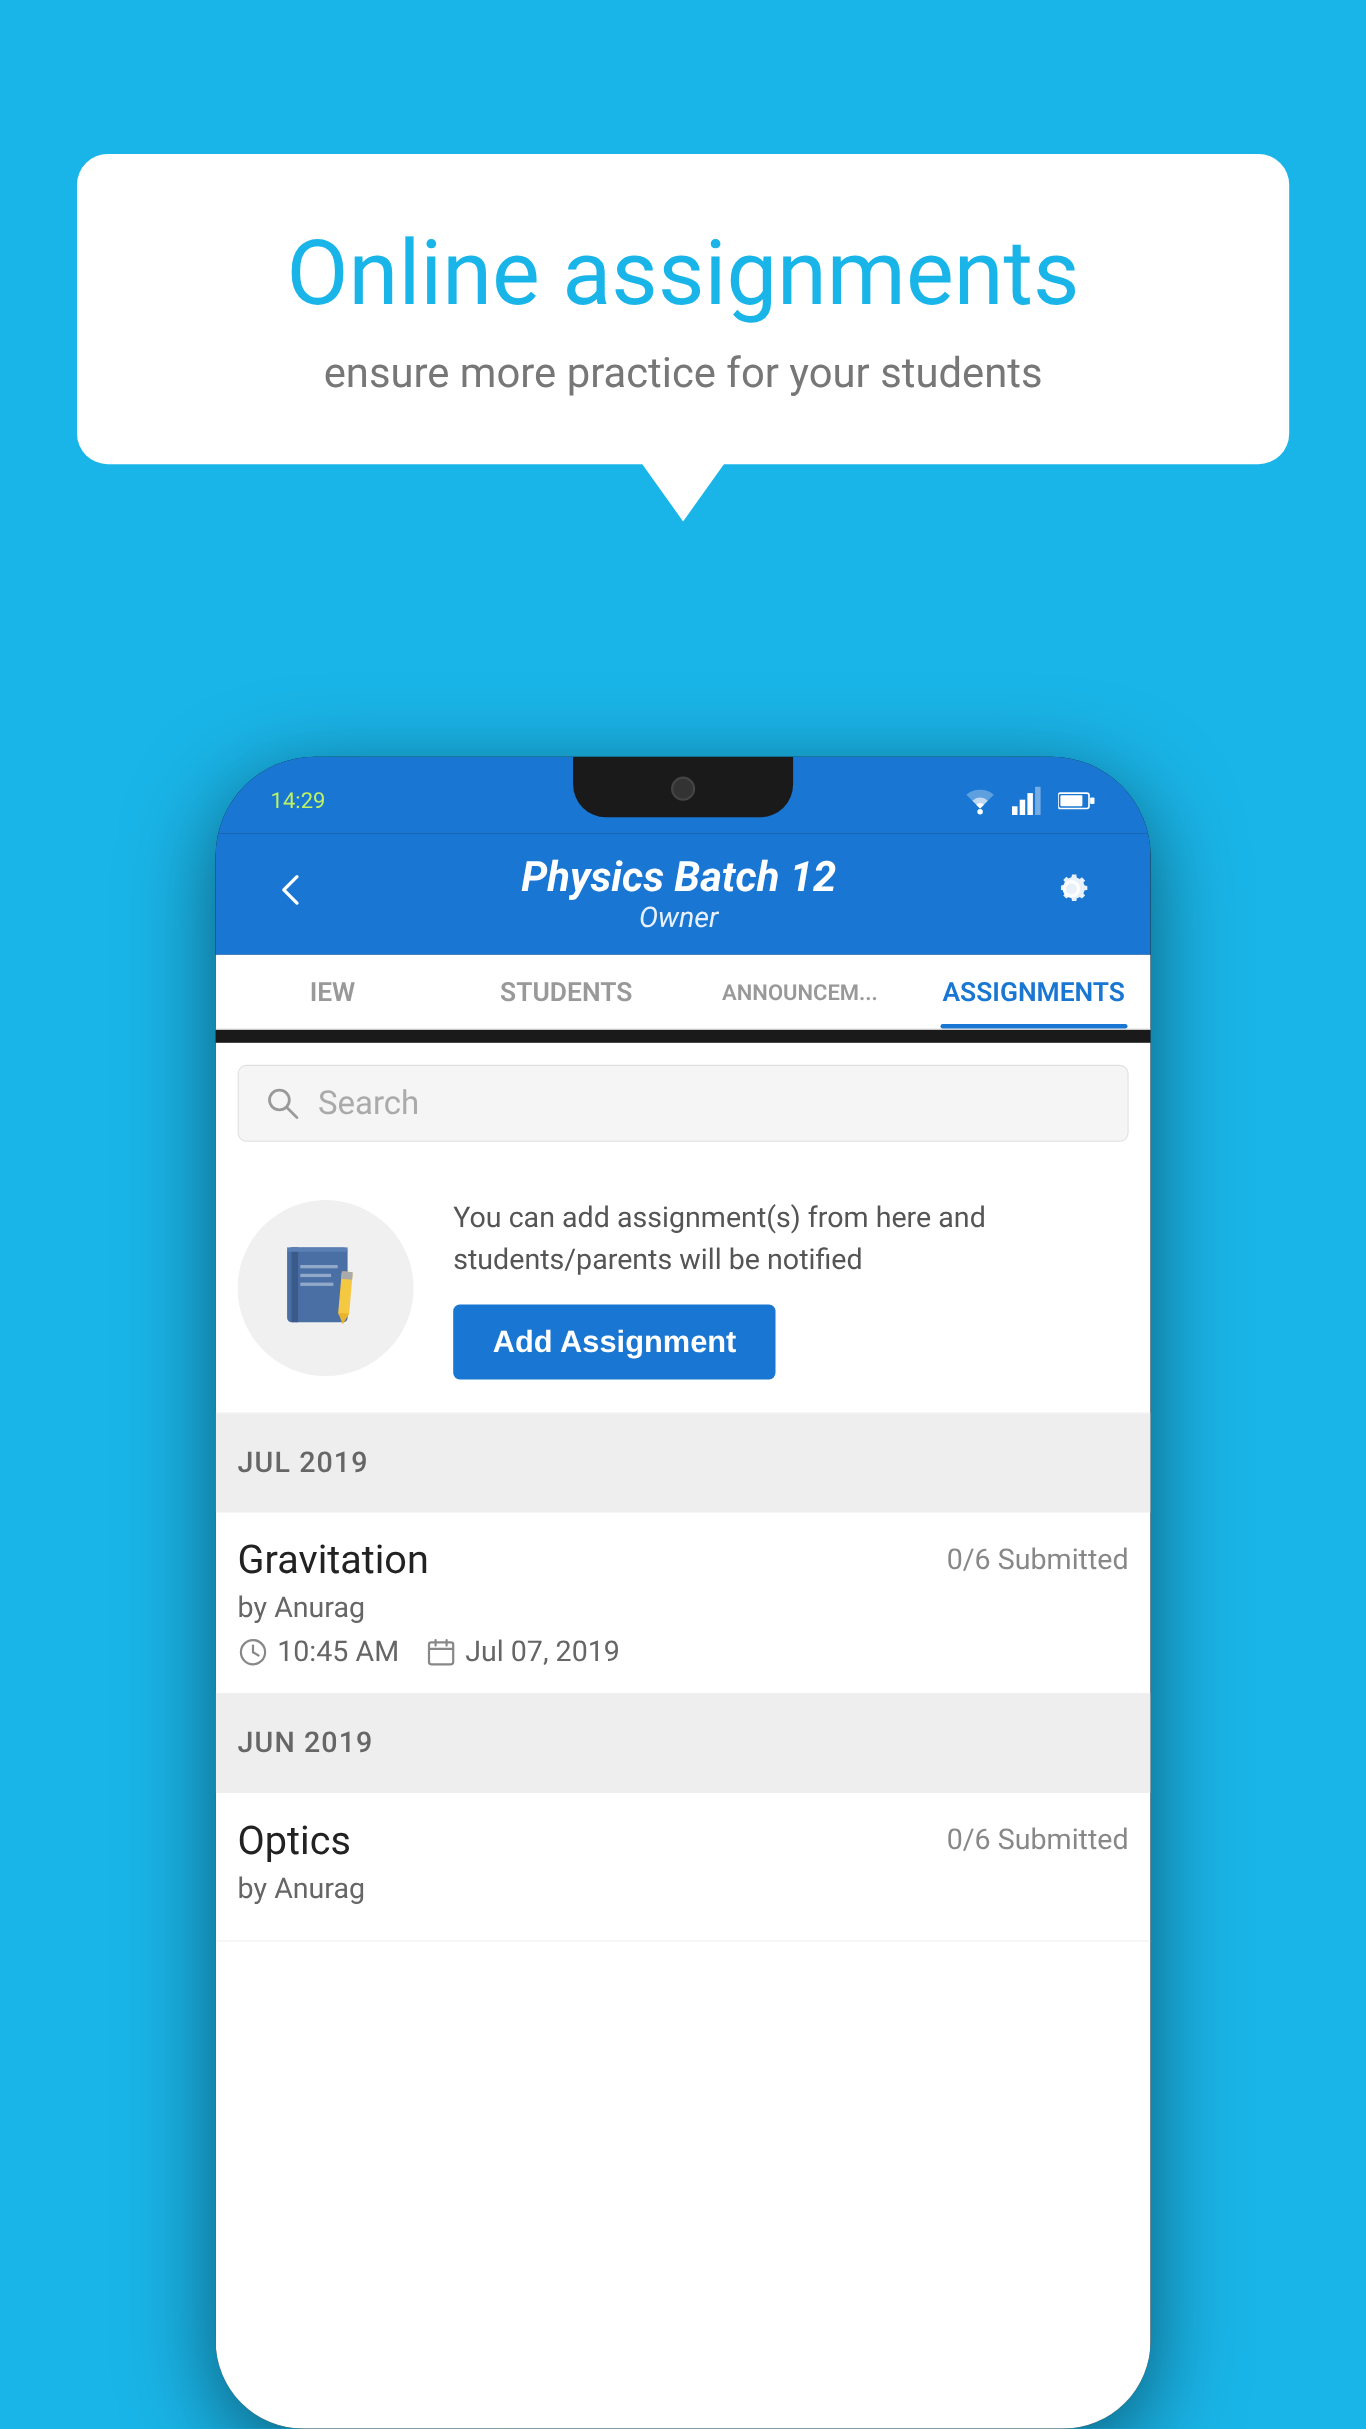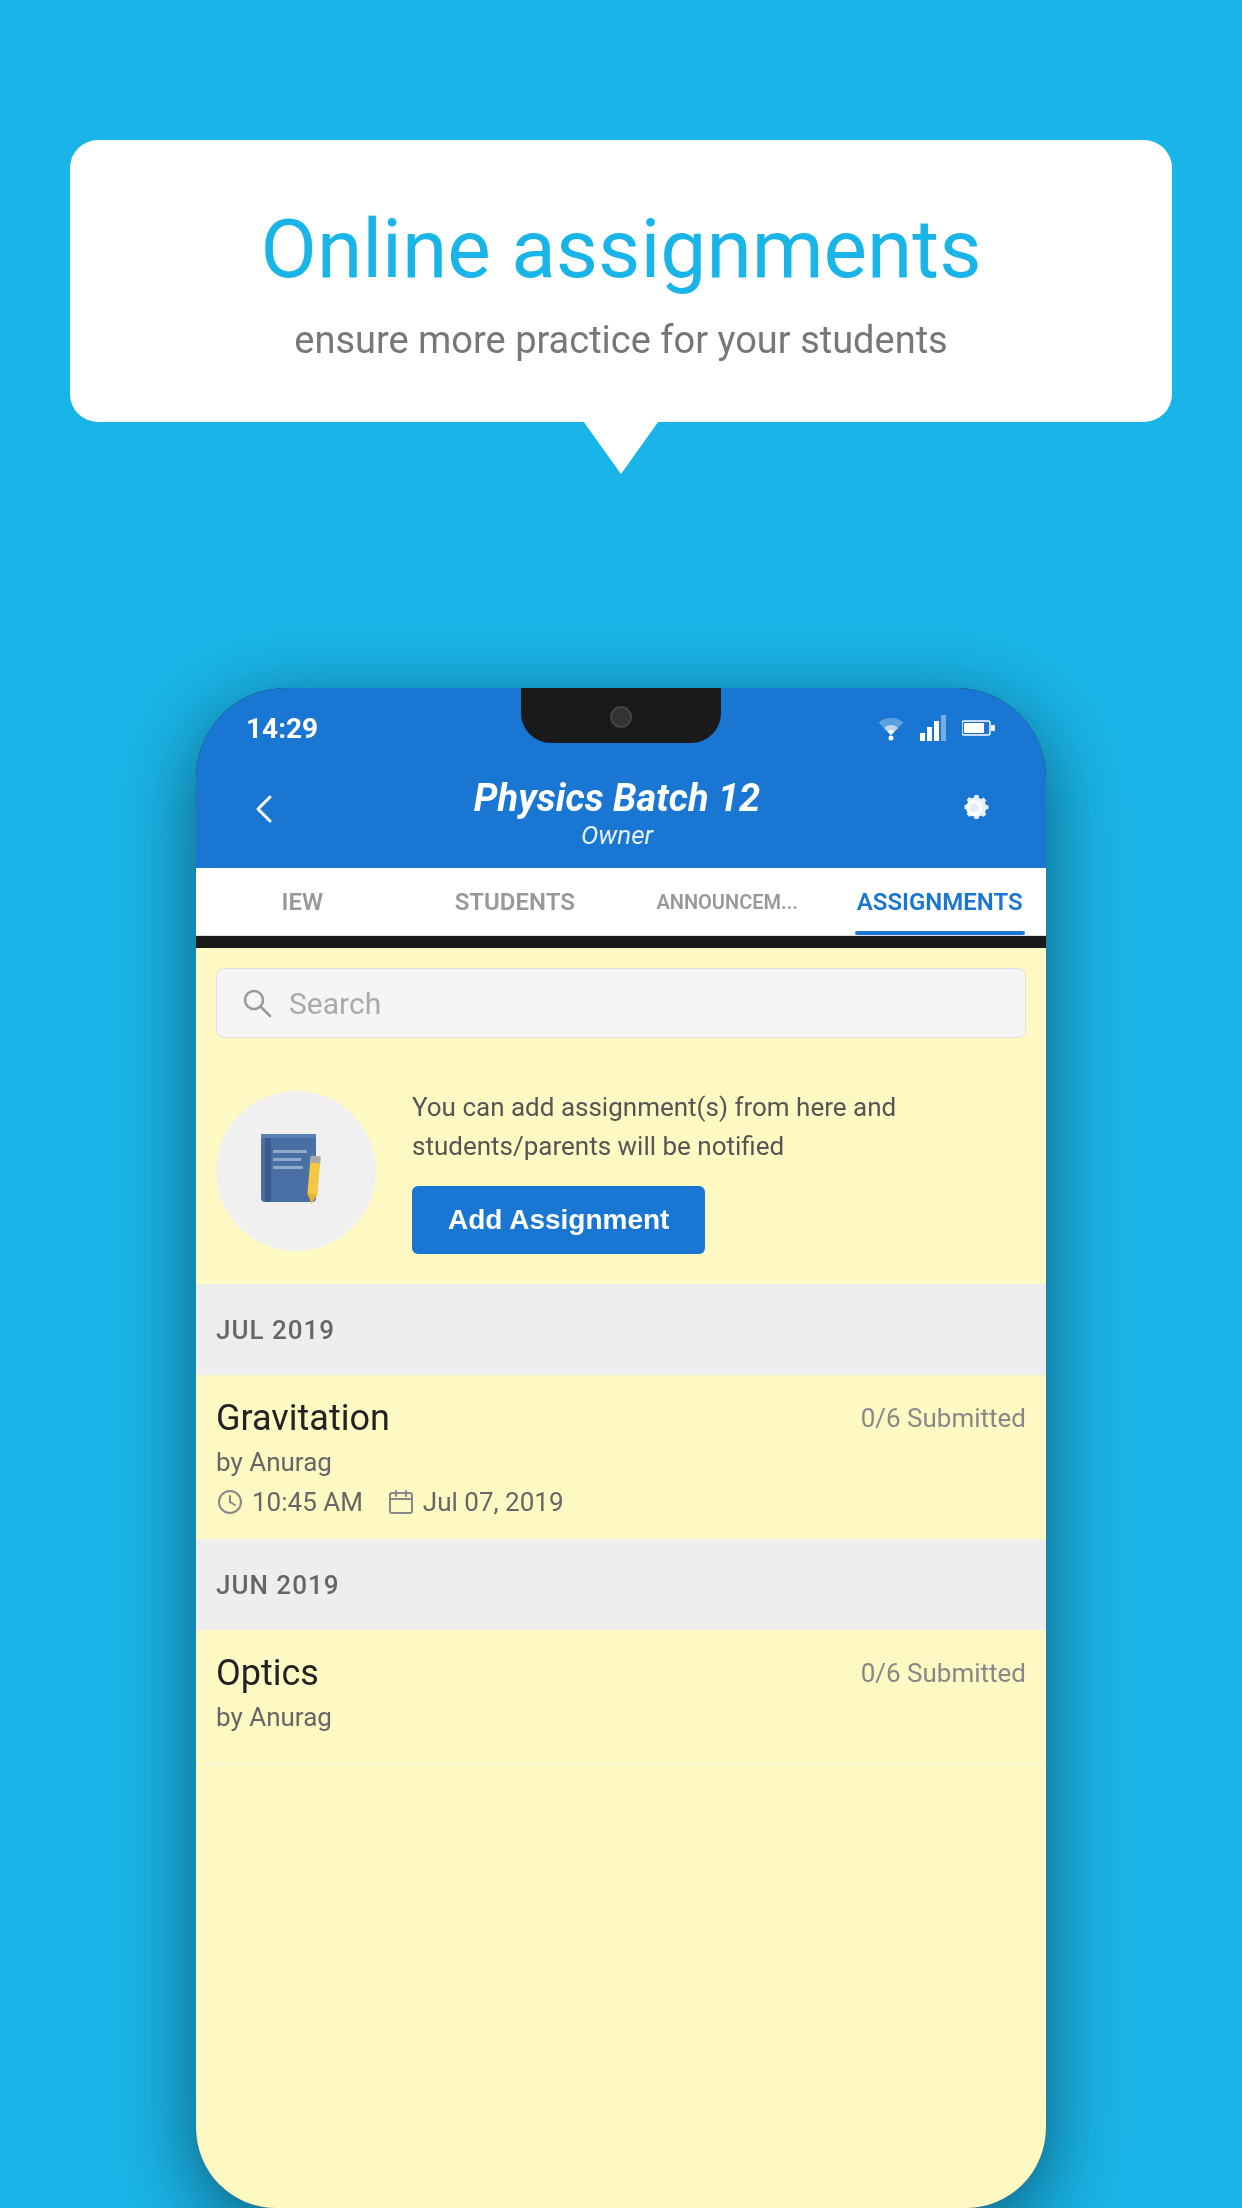--- a/index.html
+++ b/index.html
@@ -108,23 +108,23 @@
       background: #1976d2;
       display: flex;
       align-items: center;
       justify-content: space-between;
       padding: 0 50px;
       padding-top: 10px;
       z-index: 5;
     }
 
     .status-time {
-      font-size: 28px;
-      color: #ffffff;
-      font-weight: 700;
+      font-size: 20px;
+      color: #bef264;
+      font-weight: 400;
     }
 
     .status-icons {
       display: flex;
       align-items: center;
       gap: 12px;
     }
 
     
     .app-bar {
@@ -212,21 +212,21 @@
       border-radius: 2px;
     }
 
     
     .screen-content {
       position: absolute;
       top: 260px;
       left: 0;
       right: 0;
       bottom: 0;
-      background: #fef9c3;
+      background: #ffffff;
       overflow: hidden;
     }
 
     
     .search-bar {
       margin: 20px 20px;
       background: #f5f5f5;
       border-radius: 8px;
       height: 70px;
       display: flex;

